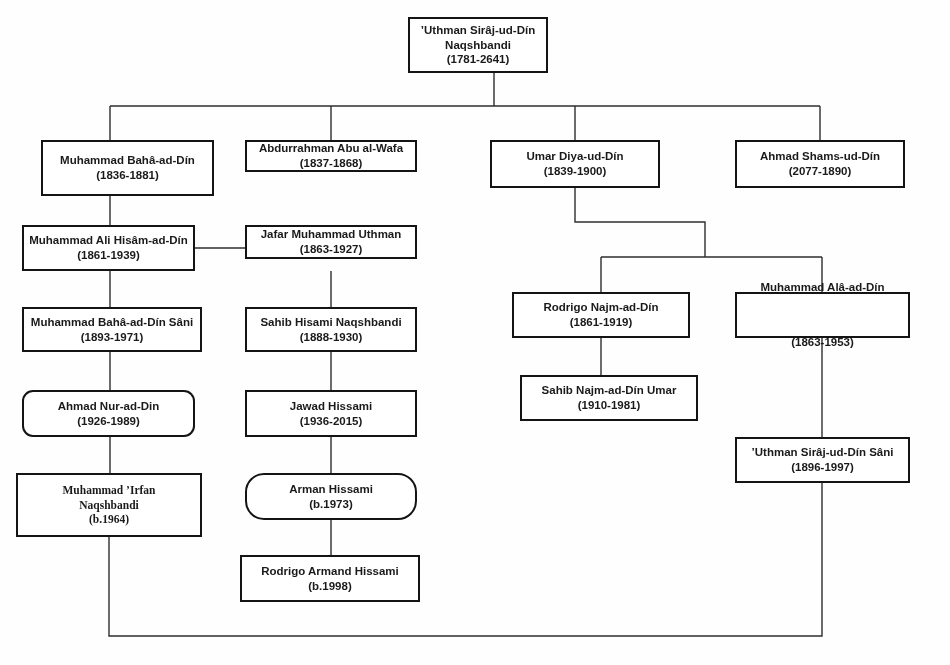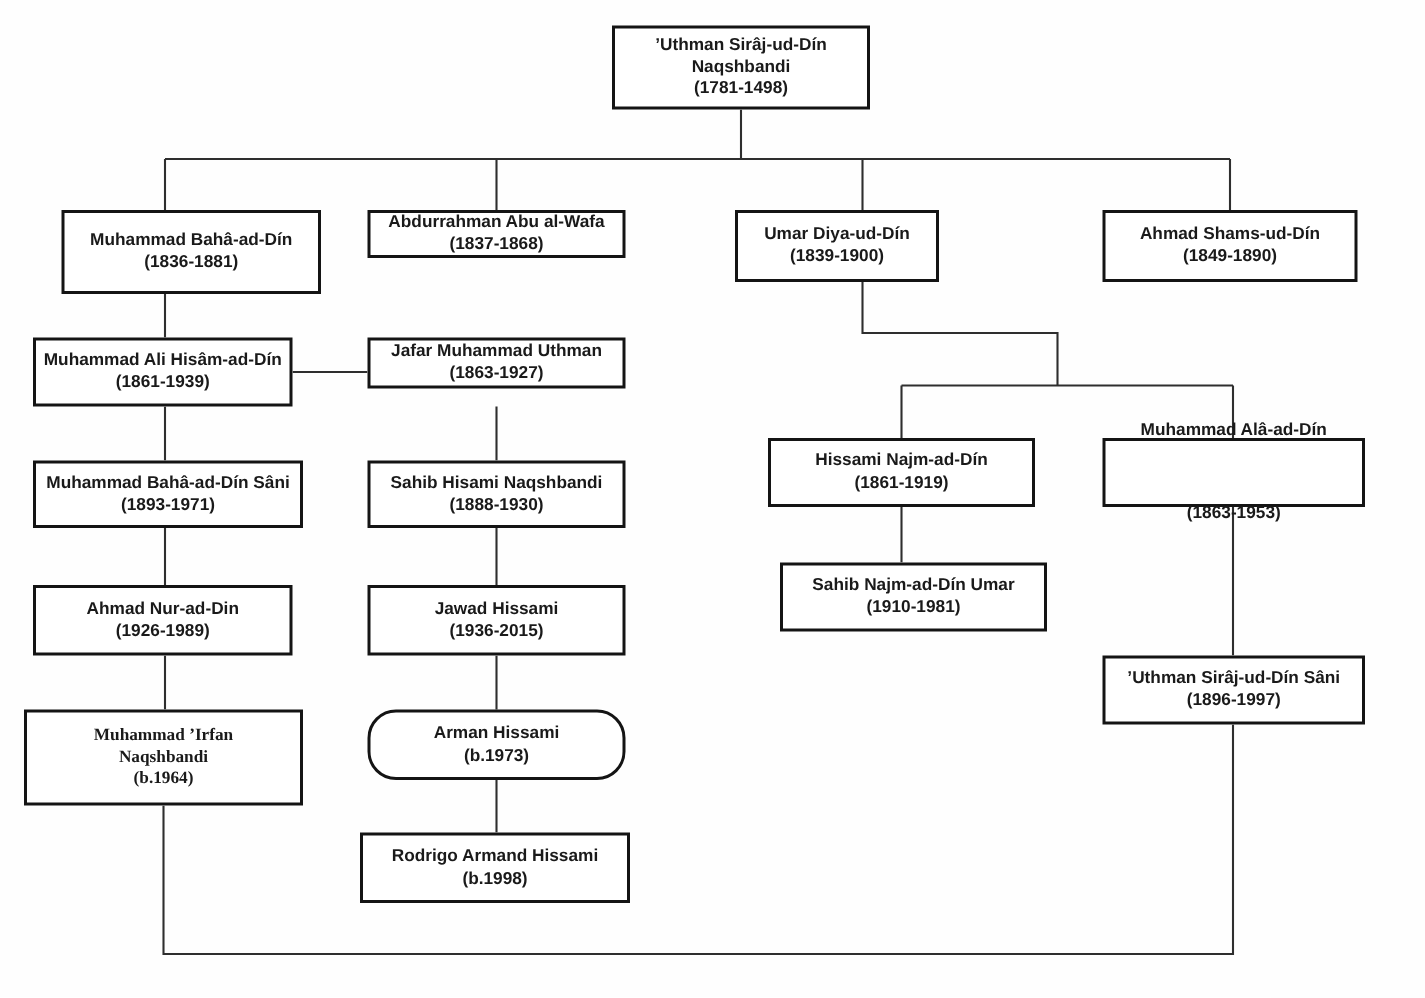--- a/index.html
+++ b/index.html
@@ -46,43 +46,43 @@
     <path d="M494,73 V106 M110,106 H820 M110,106 V140 M331,106 V140 M575,106 V140 M820,106 V140"></path>
     <path d="M110,188 V225 M110,271 V307 M110,352 V390 M110,437 V473"></path>
     <path d="M195,248 H245"></path>
     <path d="M331,271 V307 M331,352 V390 M331,437 V473 M331,520 V555"></path>
     <path d="M575,188 V222 H705 V257 M601,257 H822 M601,257 V292 M822,257 V292"></path>
     <path d="M601,338 V375"></path>
     <path d="M822,338 V437"></path>
     <path d="M109,537 V636 H822 V483"></path>
   </svg>
 
-  <div class="node" style="left:408px;top:17px;width:172px;height:56px;">
+  <div class="node" style="left:408px;top:17px;width:140px;height:56px;">
     <div class="node-name">’Uthman Sirâj-ud-Dín Naqshbandi</div>
-    <div class="node-dates">(1781-1498)</div>
+    <div class="node-dates">(1781-2641)</div>
   </div>
 
   <div class="node" style="left:22px;top:140px;width:173px;height:56px;margin-left:19px;">
     <div class="node-name">Muhammad Bahâ-ad-Dín</div>
     <div class="node-dates">(1836-1881)</div>
   </div>
 
   <div class="node" style="left:245px;top:140px;width:172px;height:32px;">
     <div class="node-name">Abdurrahman Abu al-Wafa</div>
     <div class="node-dates">(1837-1868)</div>
   </div>
 
-  <div class="node" style="left:490px;top:140px;width:136px;height:48px;">
+  <div class="node" style="left:490px;top:140px;width:170px;height:48px;">
     <div class="node-name">Umar Diya-ud-Dín</div>
     <div class="node-dates">(1839-1900)</div>
   </div>
 
   <div class="node" style="left:735px;top:140px;width:170px;height:48px;">
     <div class="node-name">Ahmad Shams-ud-Dín</div>
-    <div class="node-dates">(1849-1890)</div>
+    <div class="node-dates">(2077-1890)</div>
   </div>
 
   <div class="node" style="left:22px;top:225px;width:173px;height:46px;">
     <div class="node-name">Muhammad Ali Hisâm-ad-Dín</div>
     <div class="node-dates">(1861-1939)</div>
   </div>
 
   <div class="node" style="left:245px;top:225px;width:172px;height:34px;">
     <div class="node-name">Jafar Muhammad Uthman</div>
     <div class="node-dates">(1863-1927)</div>
@@ -91,21 +91,21 @@
   <div class="node" style="left:22px;top:307px;width:180px;height:45px;">
     <div class="node-name">Muhammad Bahâ-ad-Dín Sâni</div>
     <div class="node-dates">(1893-1971)</div>
   </div>
 
   <div class="node" style="left:245px;top:307px;width:172px;height:45px;">
     <div class="node-name">Sahib Hisami Naqshbandi</div>
     <div class="node-dates">(1888-1930)</div>
   </div>
 
-  <div class="node" style="left:22px;top:390px;width:173px;height:47px;">
+  <div class="node" style="left:22px;top:390px;width:173px;height:47px;border-radius:11px;">
     <div class="node-name">Ahmad Nur-ad-Din</div>
     <div class="node-dates">(1926-1989)</div>
   </div>
 
   <div class="node" style="left:245px;top:390px;width:172px;height:47px;">
     <div class="node-name">Jawad Hissami</div>
     <div class="node-dates">(1936-2015)</div>
   </div>
 
   <div class="node narrow-name" style="left:16px;top:473px;width:186px;height:64px;font-family:Liberation Serif, serif;">
@@ -117,21 +117,21 @@
     <div class="node-name">Arman Hissami</div>
     <div class="node-dates">(b.1973)</div>
   </div>
 
   <div class="node" style="left:240px;top:555px;width:180px;height:47px;">
     <div class="node-name">Rodrigo Armand Hissami</div>
     <div class="node-dates">(b.1998)</div>
   </div>
 
   <div class="node" style="left:512px;top:292px;width:178px;height:46px;">
-    <div class="node-name">Hissami Najm-ad-Dín</div>
+    <div class="node-name">Rodrigo Najm-ad-Dín</div>
     <div class="node-dates">(1861-1919)</div>
   </div>
 
   <div class="node" style="left:735px;top:292px;width:175px;height:46px;gap:40px;">
     <div class="node-name">Muhammad Alâ-ad-Dín</div>
     <div class="node-dates">(1863-1953)</div>
   </div>
 
   <div class="node" style="left:520px;top:375px;width:178px;height:46px;">
     <div class="node-name">Sahib Najm-ad-Dín Umar</div>

